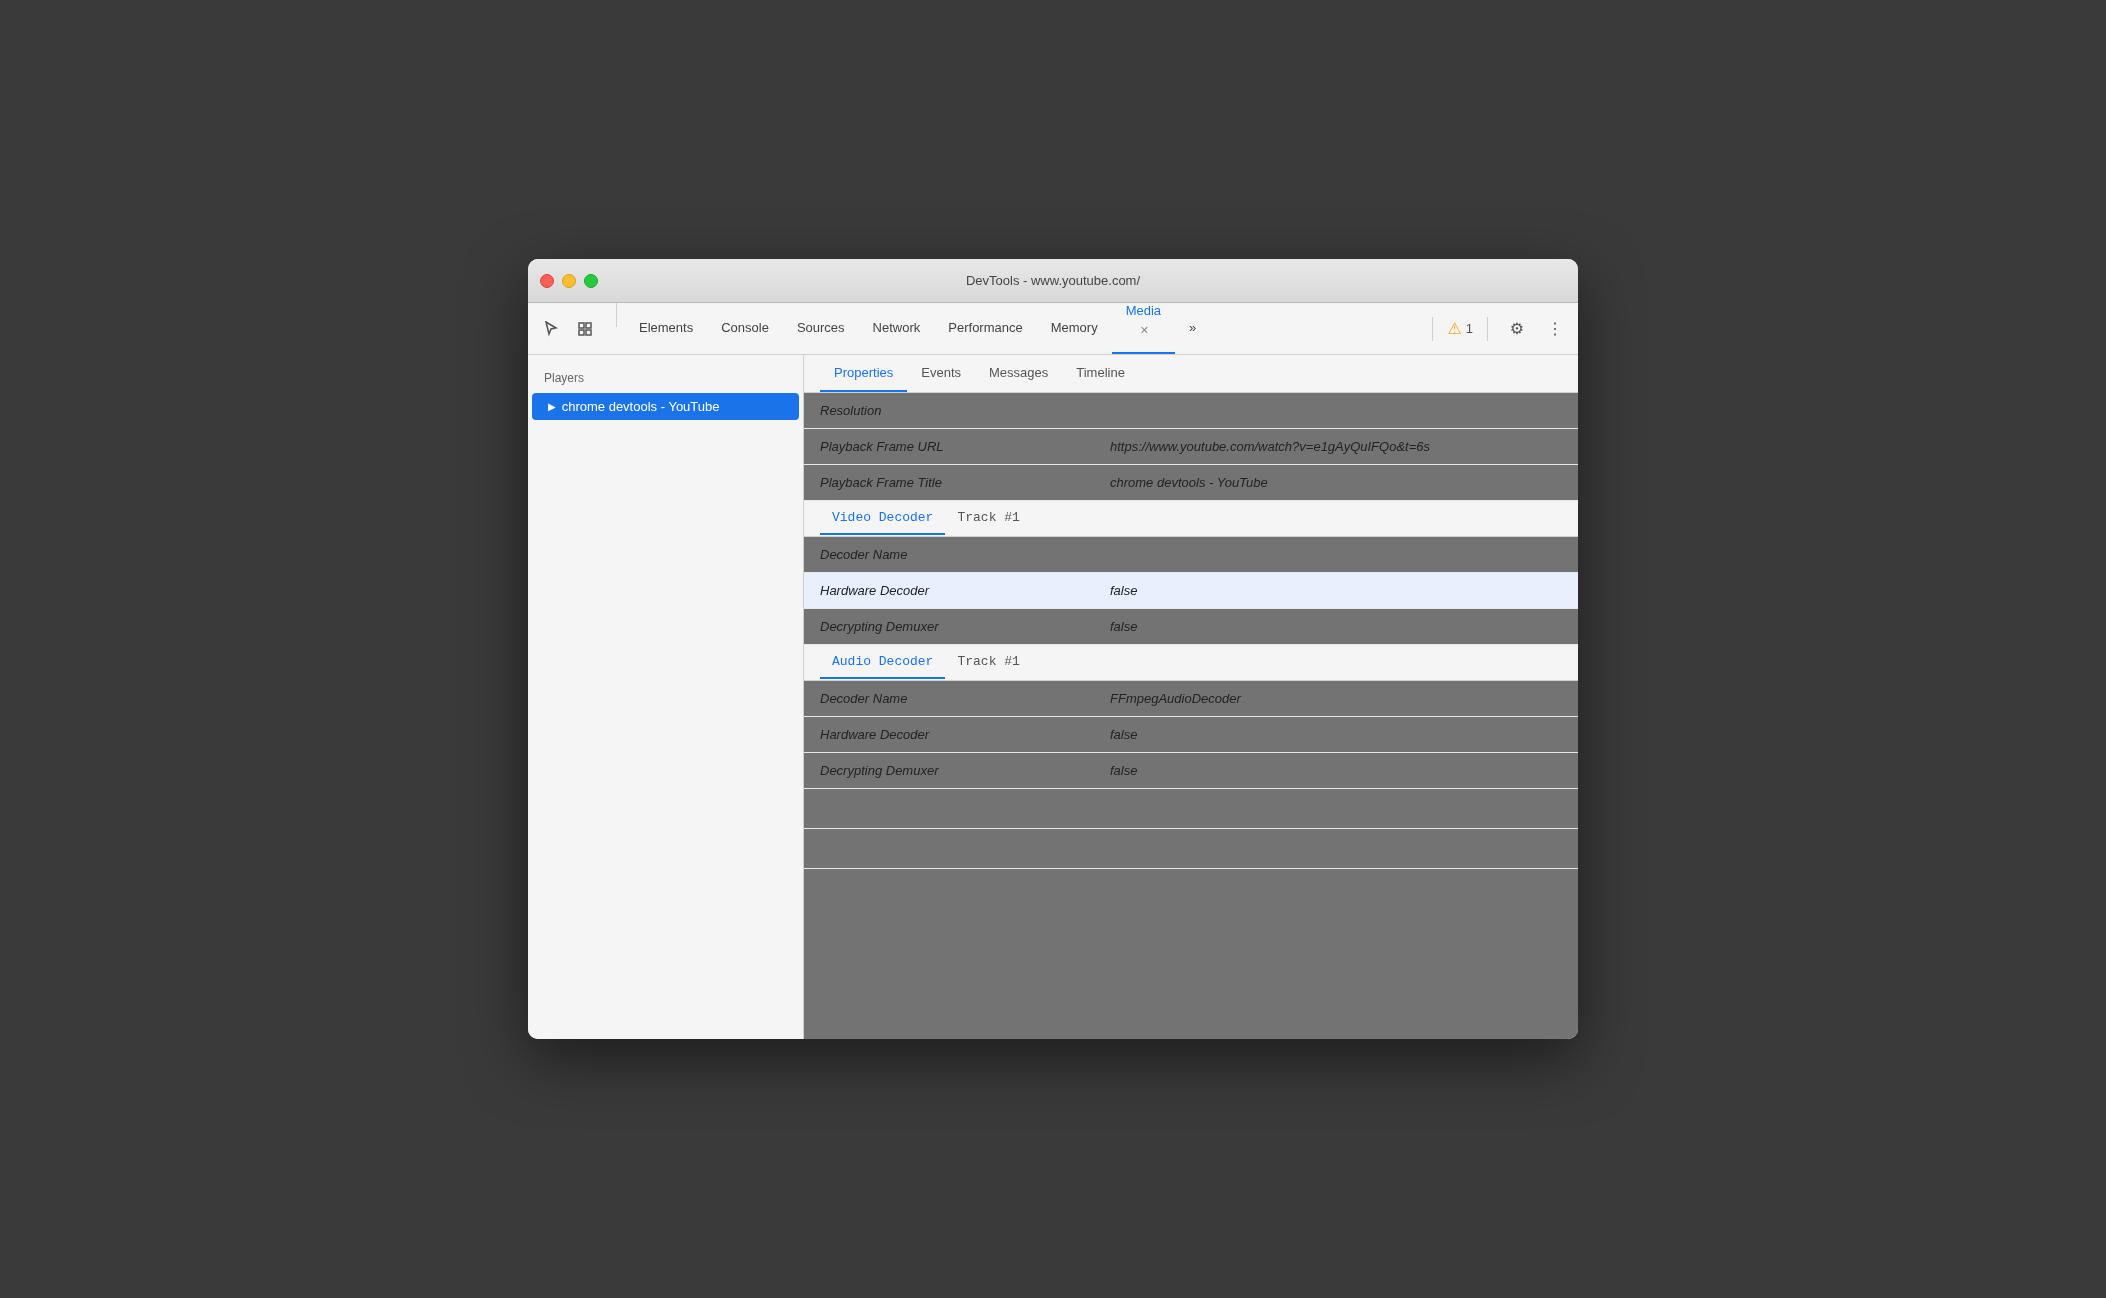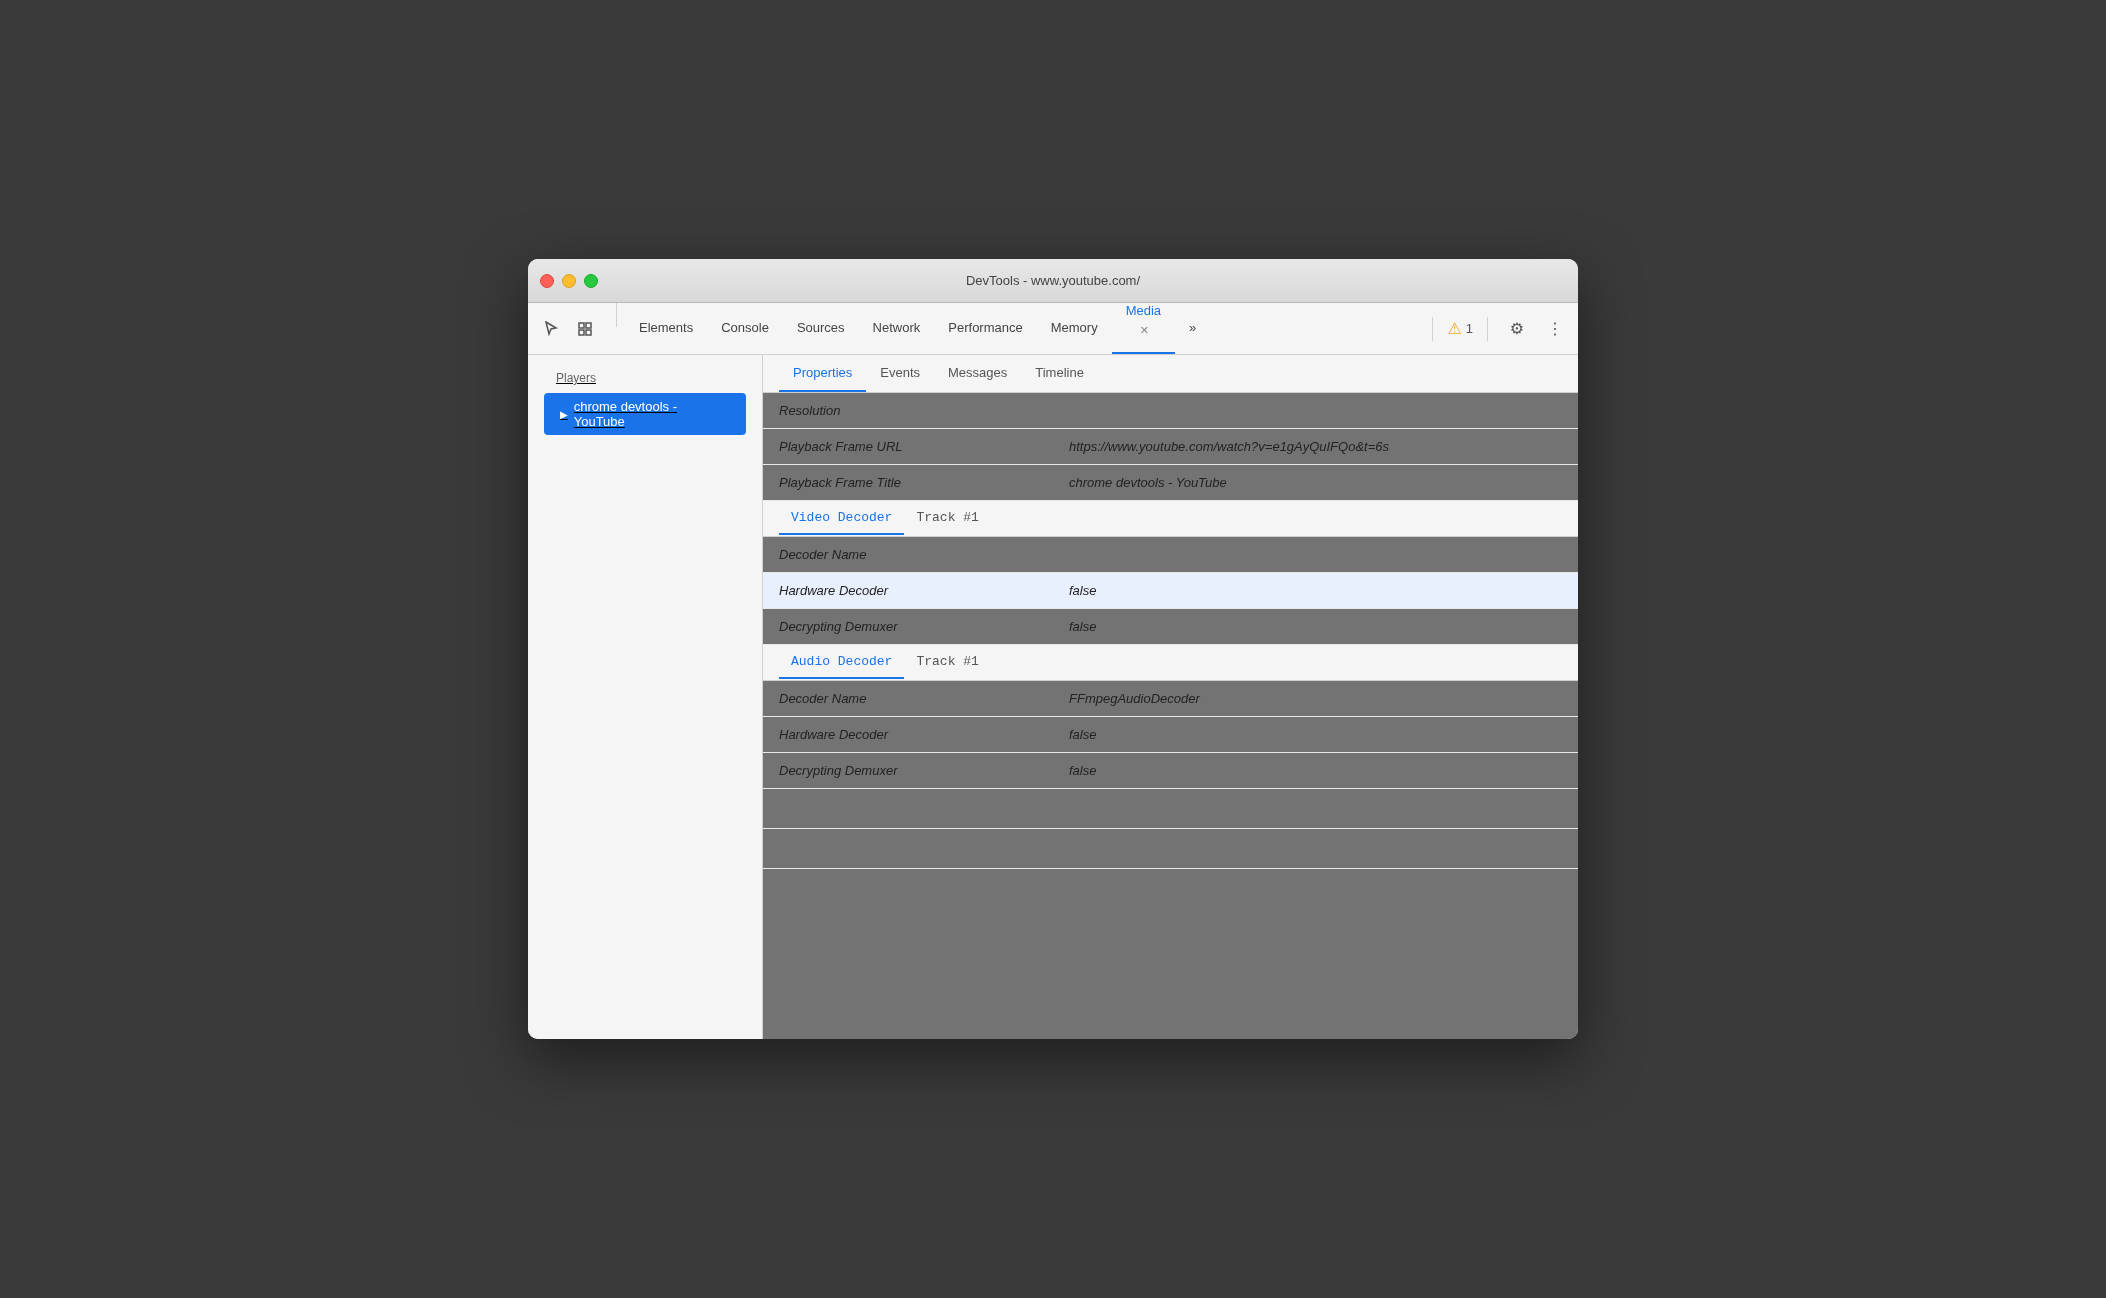--- a/index.html
+++ b/index.html
@@ -169,26 +169,25 @@
 
     
     .main-content {
       display: flex;
       flex: 1;
       overflow: hidden;
     }
 
     
     .sidebar {
-      width: 235px;
+      width: 276px;
       background: #f5f5f5;
       border-right: 1px solid #d0d0d0;
       flex-shrink: 0;
-      padding: 12px 12px;
-      text-decoration: underline;
+      padding: 12px 0;
     }
 
     .sidebar-label {
       padding: 4px 16px 8px;
       font-size: 12px;
       color: #666;
       font-weight: 500;
     }
 
     .sidebar-item {

